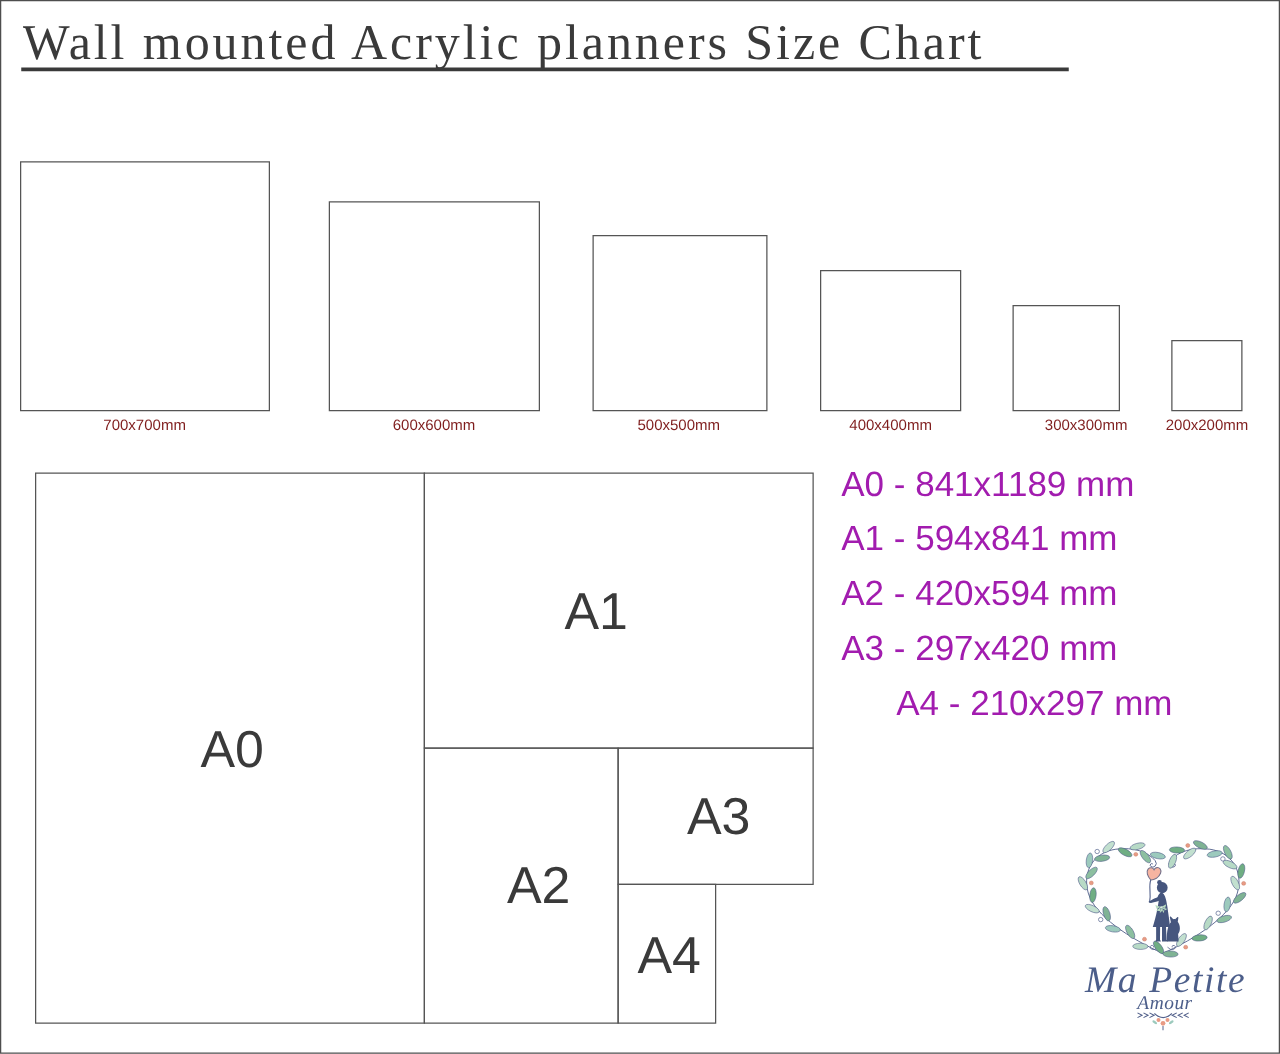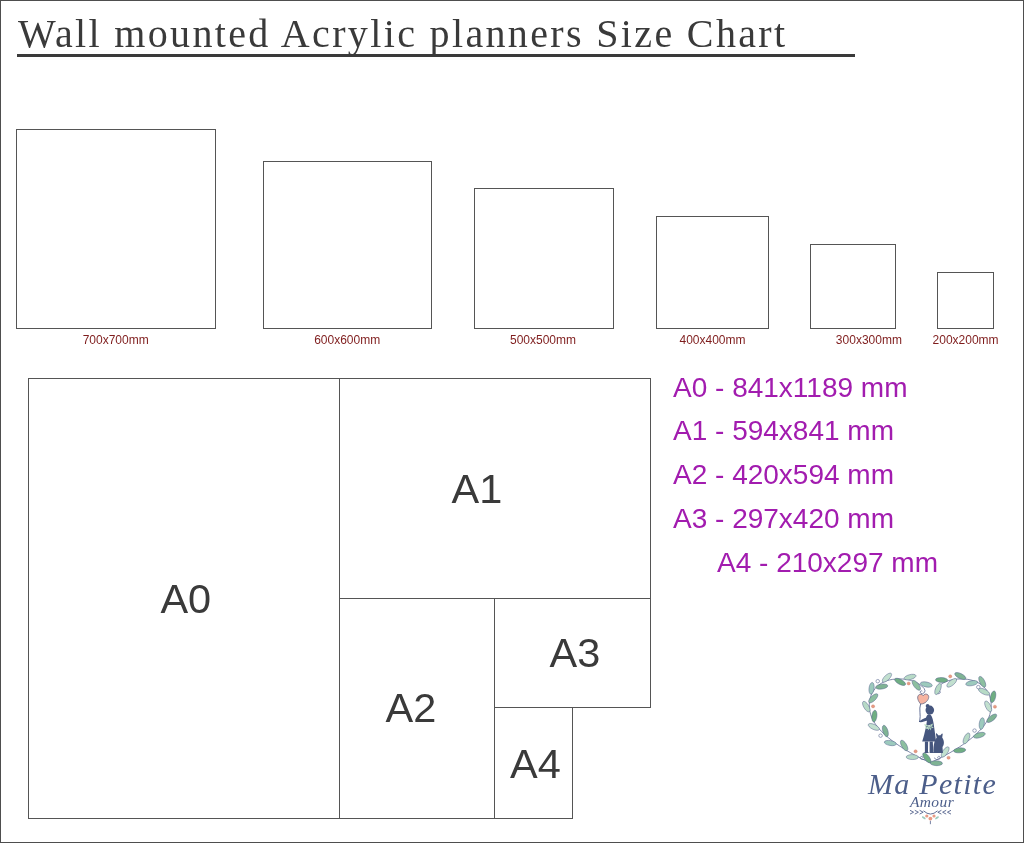--- a/index.html
+++ b/index.html
@@ -53,21 +53,21 @@
 <div class="lbl" style="left:712.5px;top:334px;">400x400mm</div>
 
 <div class="lbl" style="left:852.9px;top:334px;margin-left:16px;">300x300mm</div>
 
 <div class="lbl" style="left:965.6px;top:334px;">200x200mm</div>
 
 <div class="biglbl" style="left:185.8px;top:598.5px;">A0</div>
 
 <div class="biglbl" style="left:477px;top:488.6px;">A1</div>
 
-<div class="biglbl" style="left:411px;top:707.8px;">A2</div>
+<div class="biglbl" style="left:431px;top:707.8px;">A2</div>
 
 <div class="biglbl" style="left:574.9px;top:653.1px;">A3</div>
 
 <div class="biglbl" style="left:535.4px;top:763.5px;">A4</div>
 
 <div class="leg" style="top:373.7px;">A0 - 841x1189 mm</div>
 
 <div class="leg" style="top:417.4px;">A1 - 594x841 mm</div>
 
 <div class="leg" style="top:461.2px;">A2 - 420x594 mm</div>

